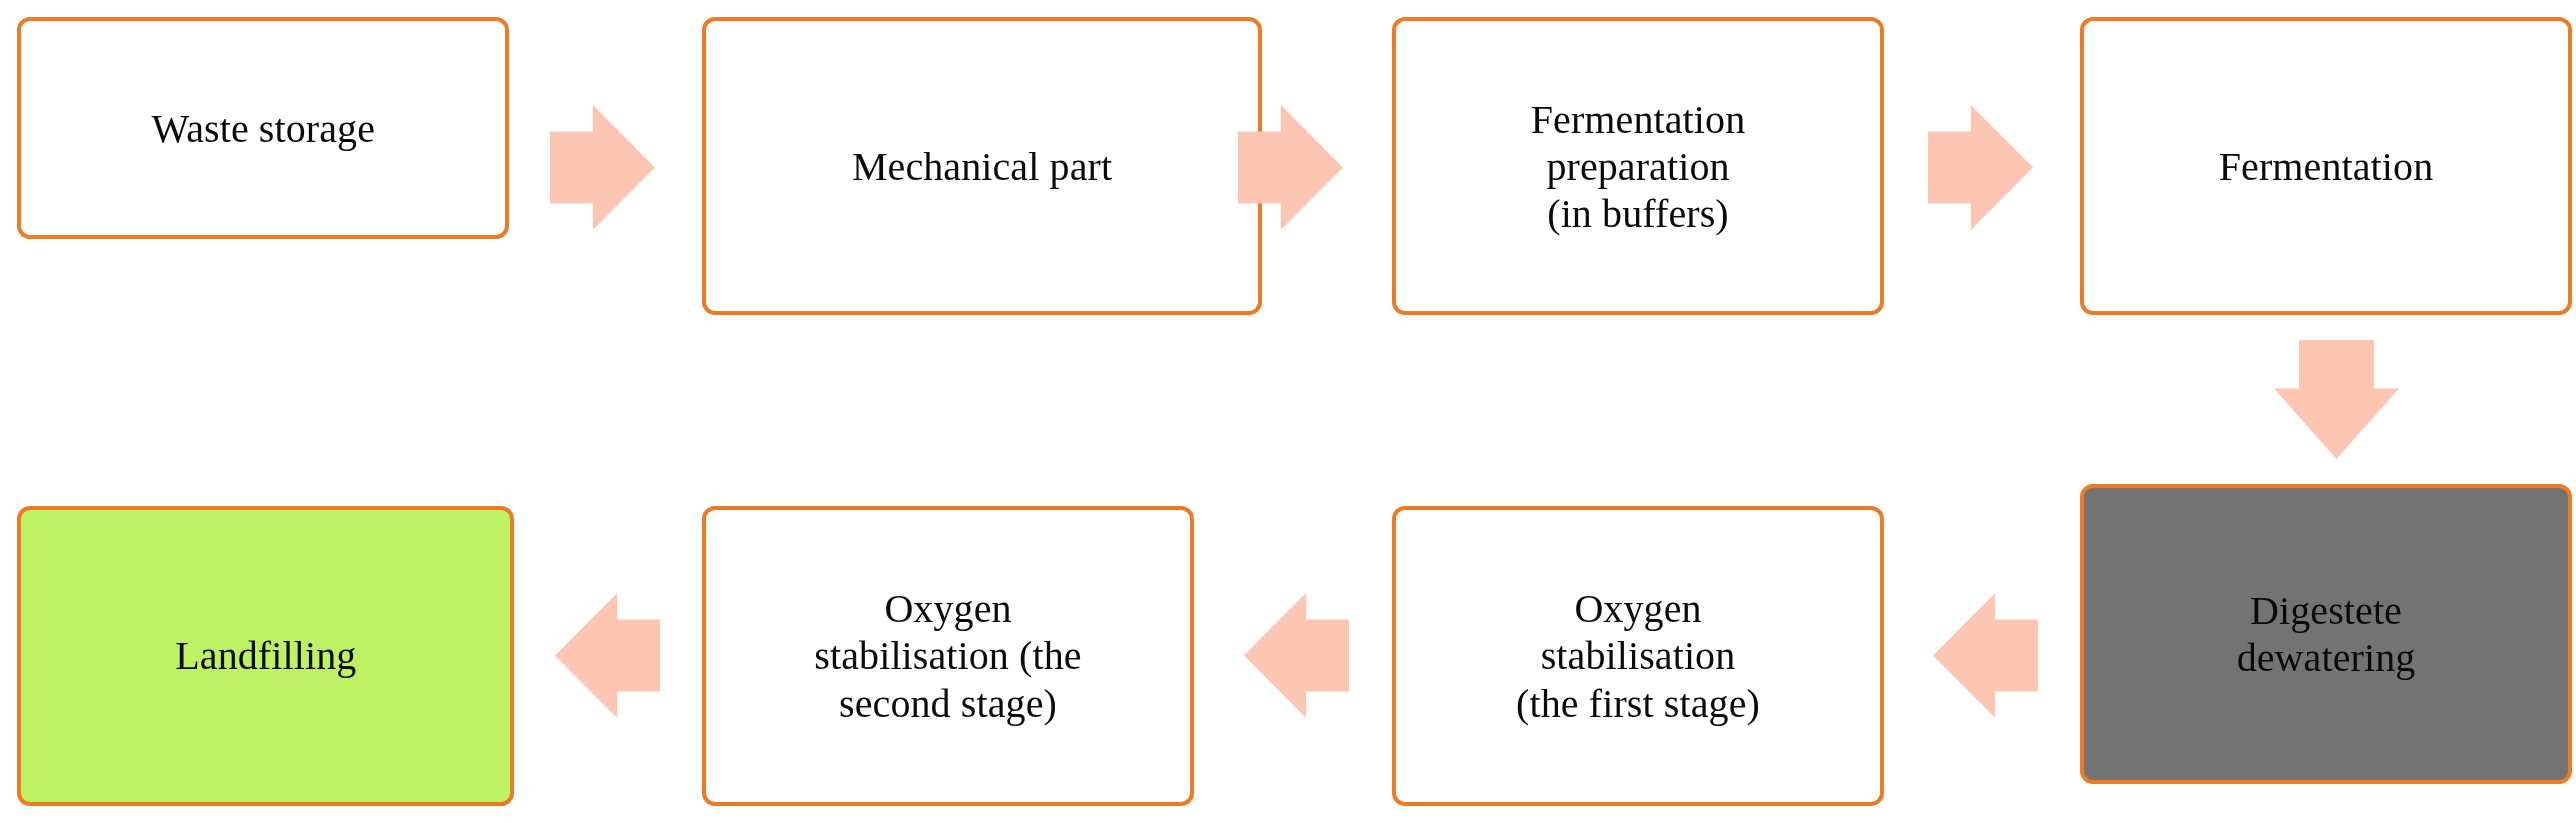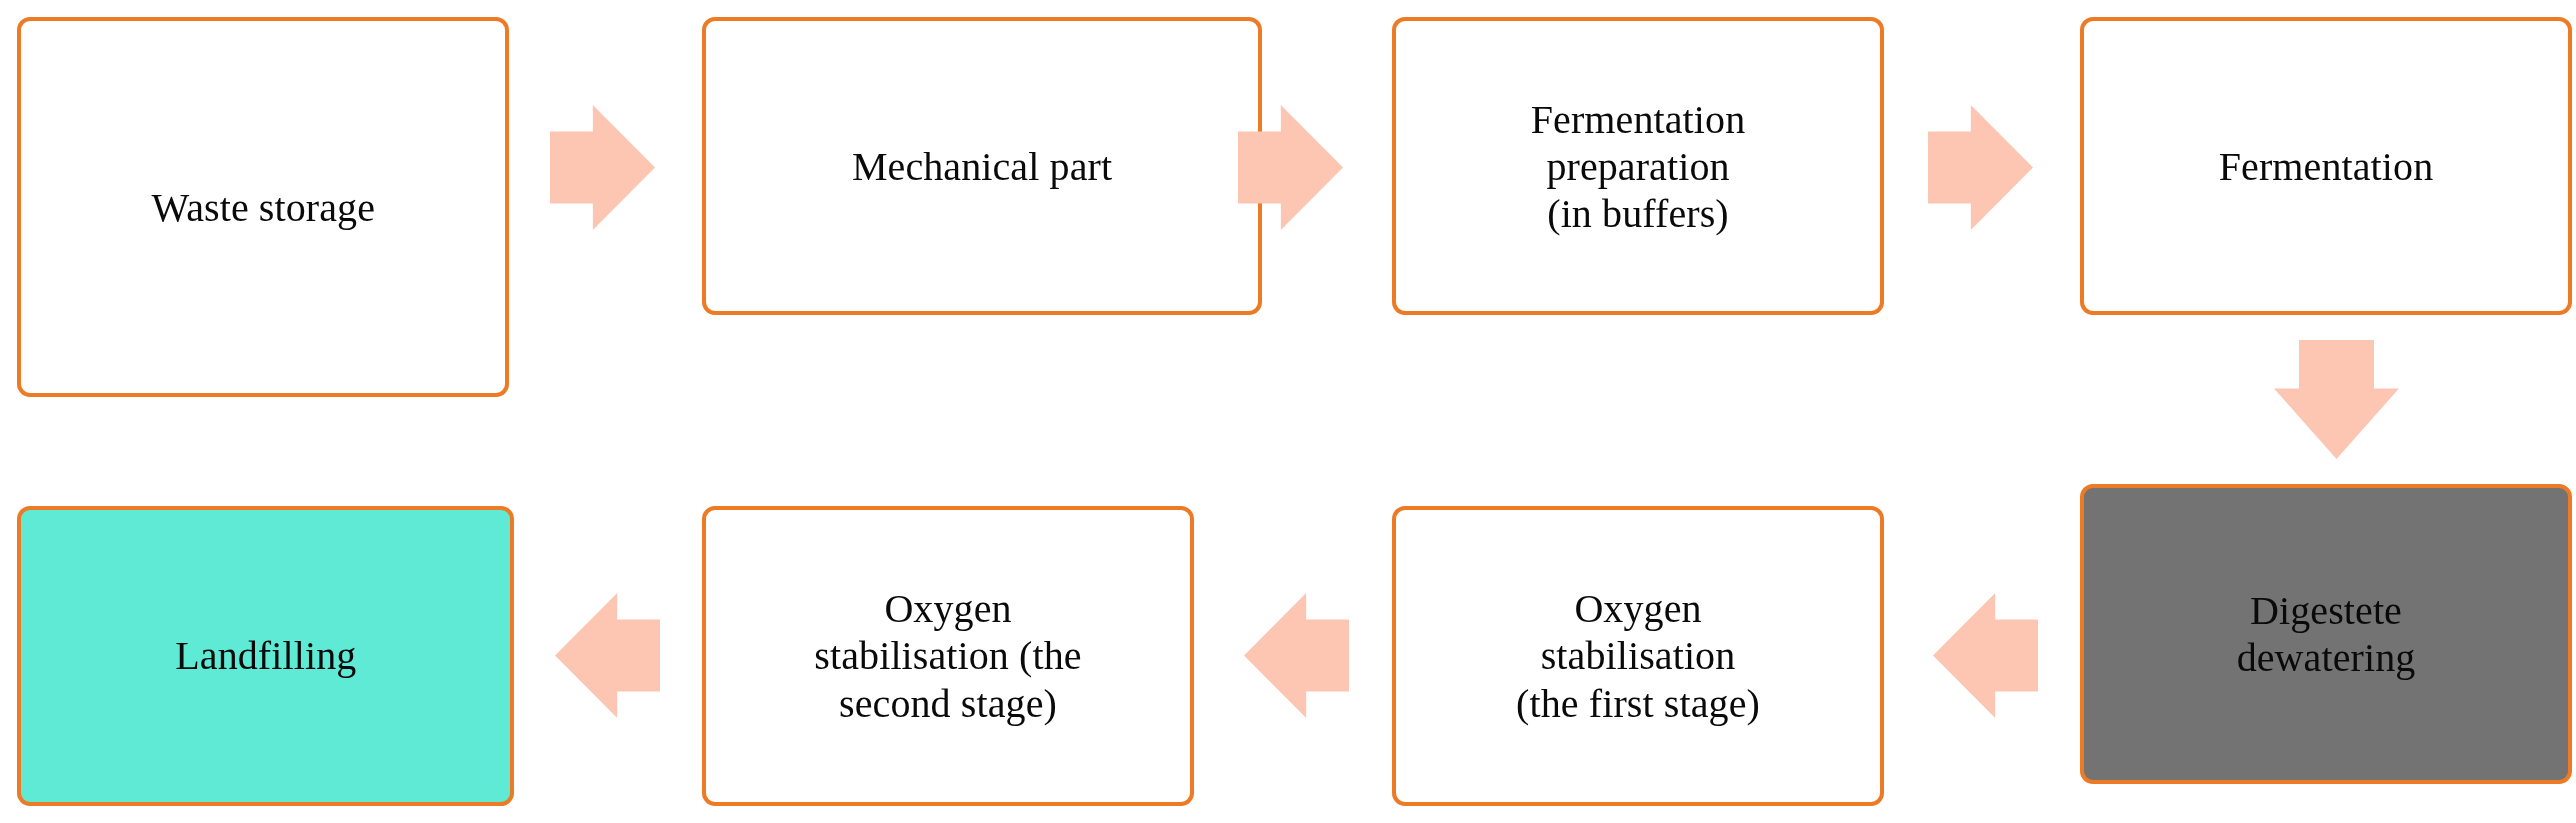--- a/index.html
+++ b/index.html
@@ -42,21 +42,21 @@
     position: absolute;
     display: block;
   }
   .arrow svg { display: block; width: 100%; height: 100%; }
 </style>
 </head>
 <body>
 
 <div id="canvas" style="background: rgb(255, 255, 255);">
 
-  <div class="node" style="left: 17.3px; top: 17.3px; width: 492px; height: 380px; --stroke: #ED7B26; background: rgb(255, 255, 255); align-items: center;">
+  <div class="node" style="left: 17.3px; top: 17.3px; width: 492px; height: 222px; --stroke: #ED7B26; background: rgb(255, 255, 255); align-items: center;">
     <div class="node-label" style="color: rgb(10, 10, 10);">Waste storage</div>
   </div>
 
   <div class="arrow" style="left:550px; top:105px; width:105px; height:125px;">
     <svg viewBox="0 0 152 180" preserveAspectRatio="none" aria-hidden="true">
       <polygon points="0,38 62,38 62,0 152,90 62,180 62,142 0,142" fill="#FCC6B3"></polygon>
     </svg>
   </div>
 
   <div class="node" style="left: 702px; top: 17.3px; width: 560px; height: 298px; --stroke: #ED7B26; background: rgb(255, 255, 255);">
@@ -84,21 +84,21 @@
   <div class="node" style="left: 2080px; top: 17.3px; width: 492px; height: 298px; --stroke: #ED7B26; background: rgb(255, 255, 255);">
     <div class="node-label" style="color: rgb(10, 10, 10);">Fermentation</div>
   </div>
 
   <div class="arrow" style="left:2274px; top:340px; width:125px; height:119px;">
     <svg viewBox="0 0 180 172" preserveAspectRatio="none" aria-hidden="true">
       <polygon points="36,0 144,0 144,70 180,70 90,172 0,70 36,70" fill="#FCC6B3"></polygon>
     </svg>
   </div>
 
-  <div class="node" style="left: 17.3px; top: 506px; width: 497px; height: 300px; --stroke: #ED7B26; background: #5eead4; text-align: right;">
+  <div class="node" style="left: 17.3px; top: 506px; width: 497px; height: 300px; --stroke: #ED7B26; background: #bef264; text-align: right;">
     <div class="node-label" style="color: rgb(10, 10, 10);">Landfilling</div>
   </div>
 
   <div class="arrow" style="left:555px; top:593px; width:105px; height:125px;">
     <svg viewBox="0 0 152 180" preserveAspectRatio="none" aria-hidden="true">
       <polygon points="152,38 90,38 90,0 0,90 90,180 90,142 152,142" fill="#FCC6B3"></polygon>
     </svg>
   </div>
 
   <div class="node" style="left: 702px; top: 506px; width: 492px; height: 300px; --stroke: #ED7B26; background: rgb(255, 255, 255);">

